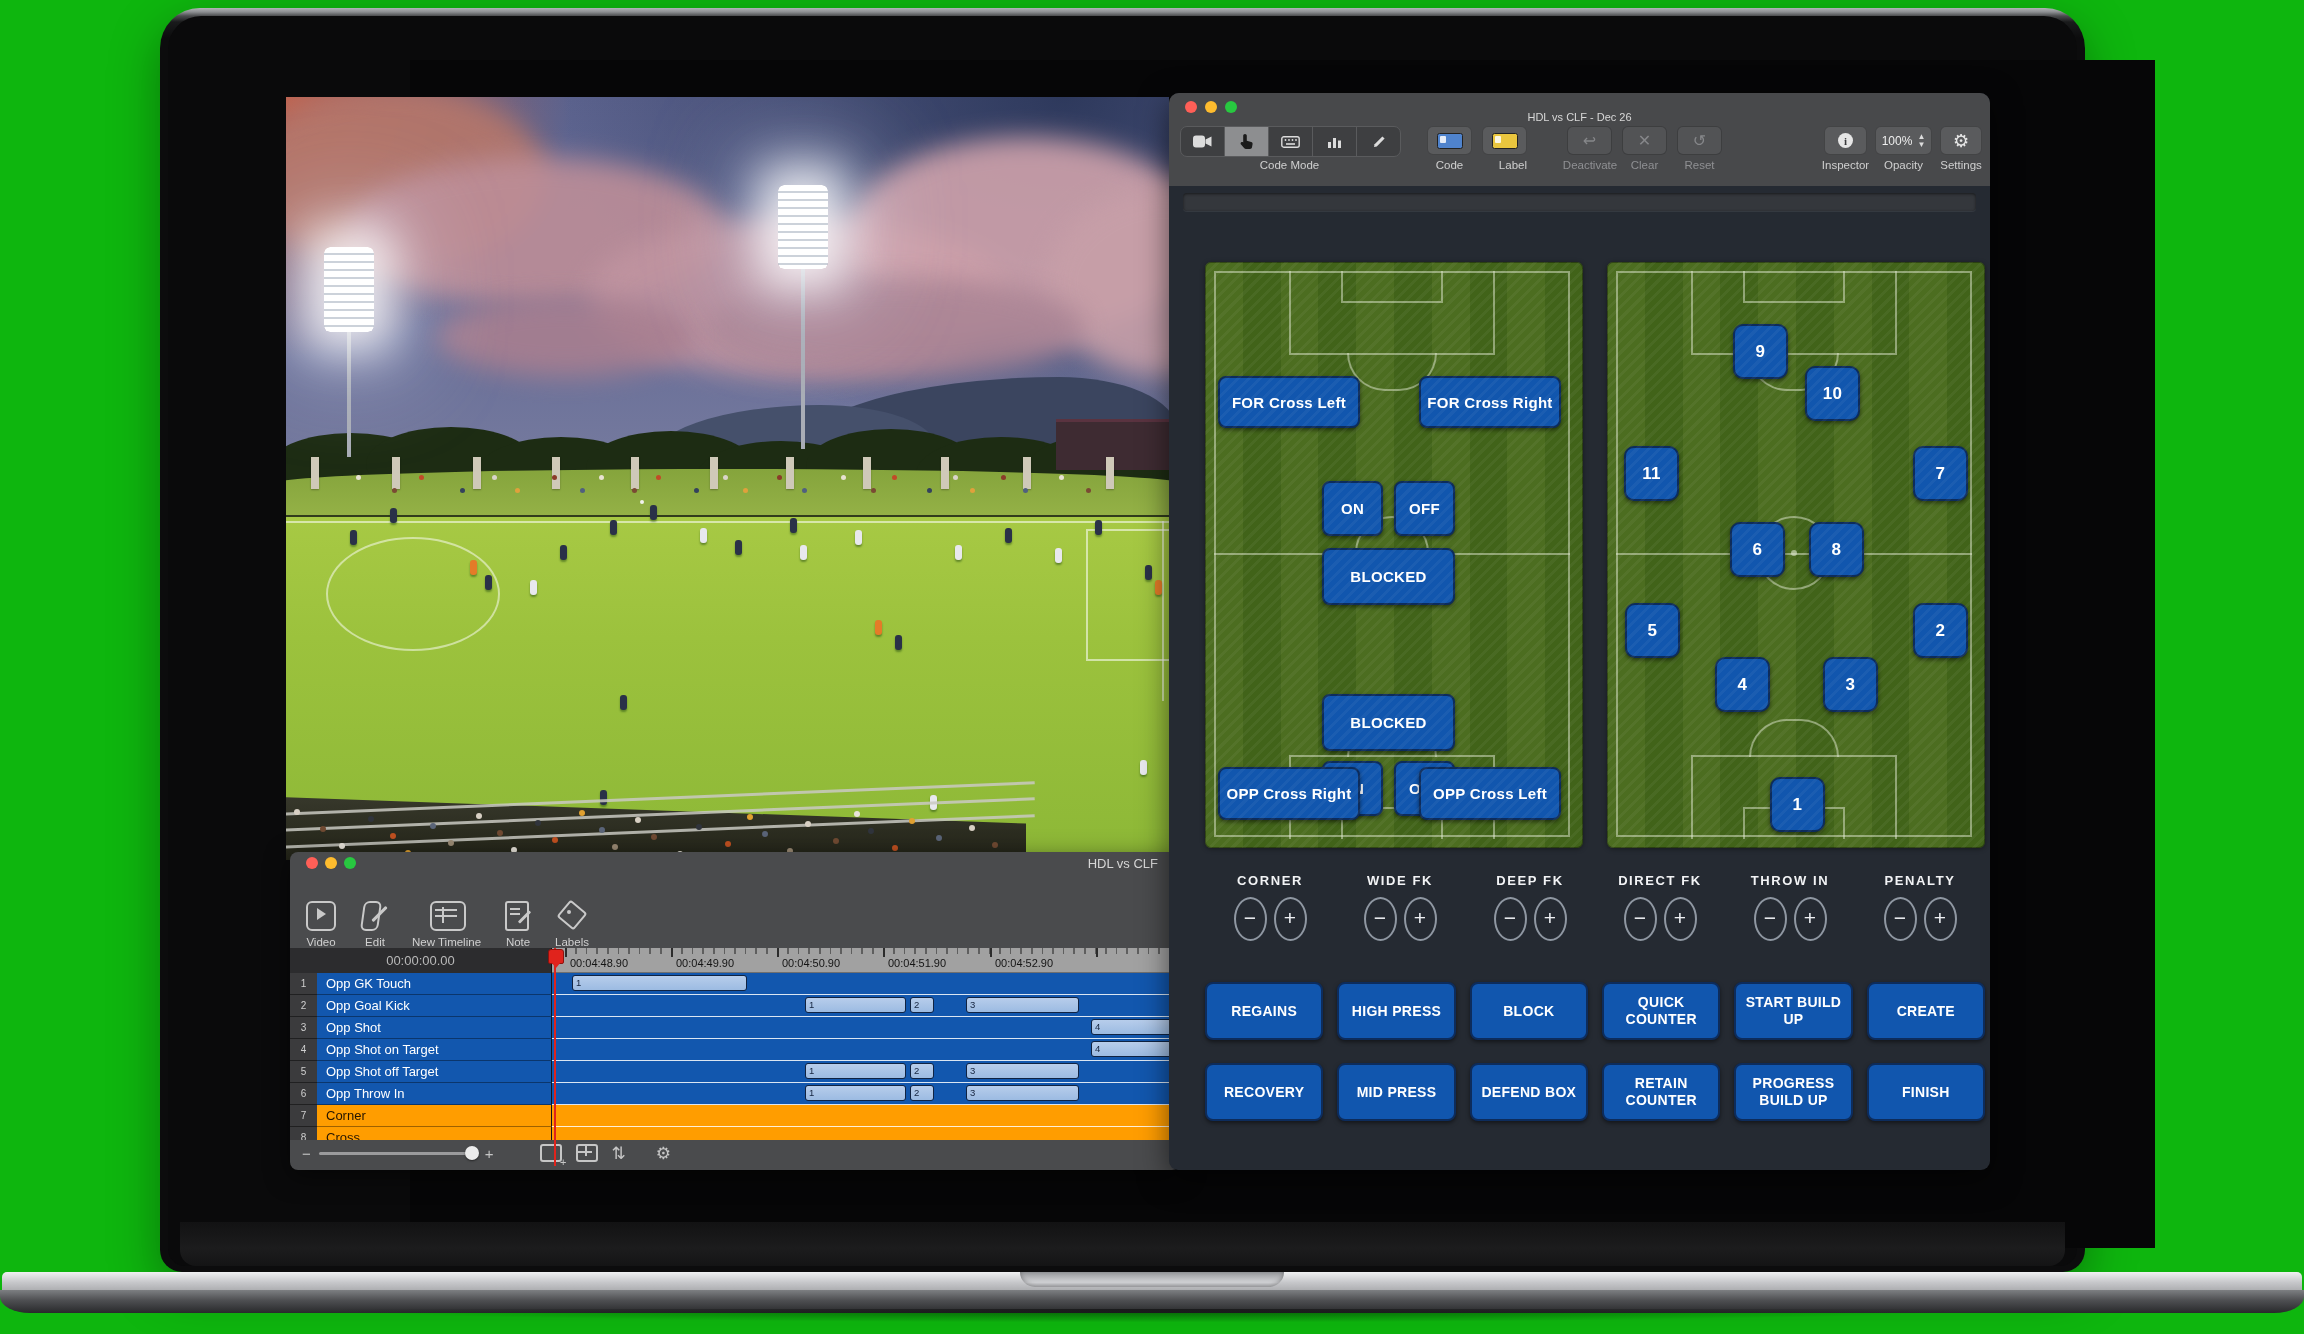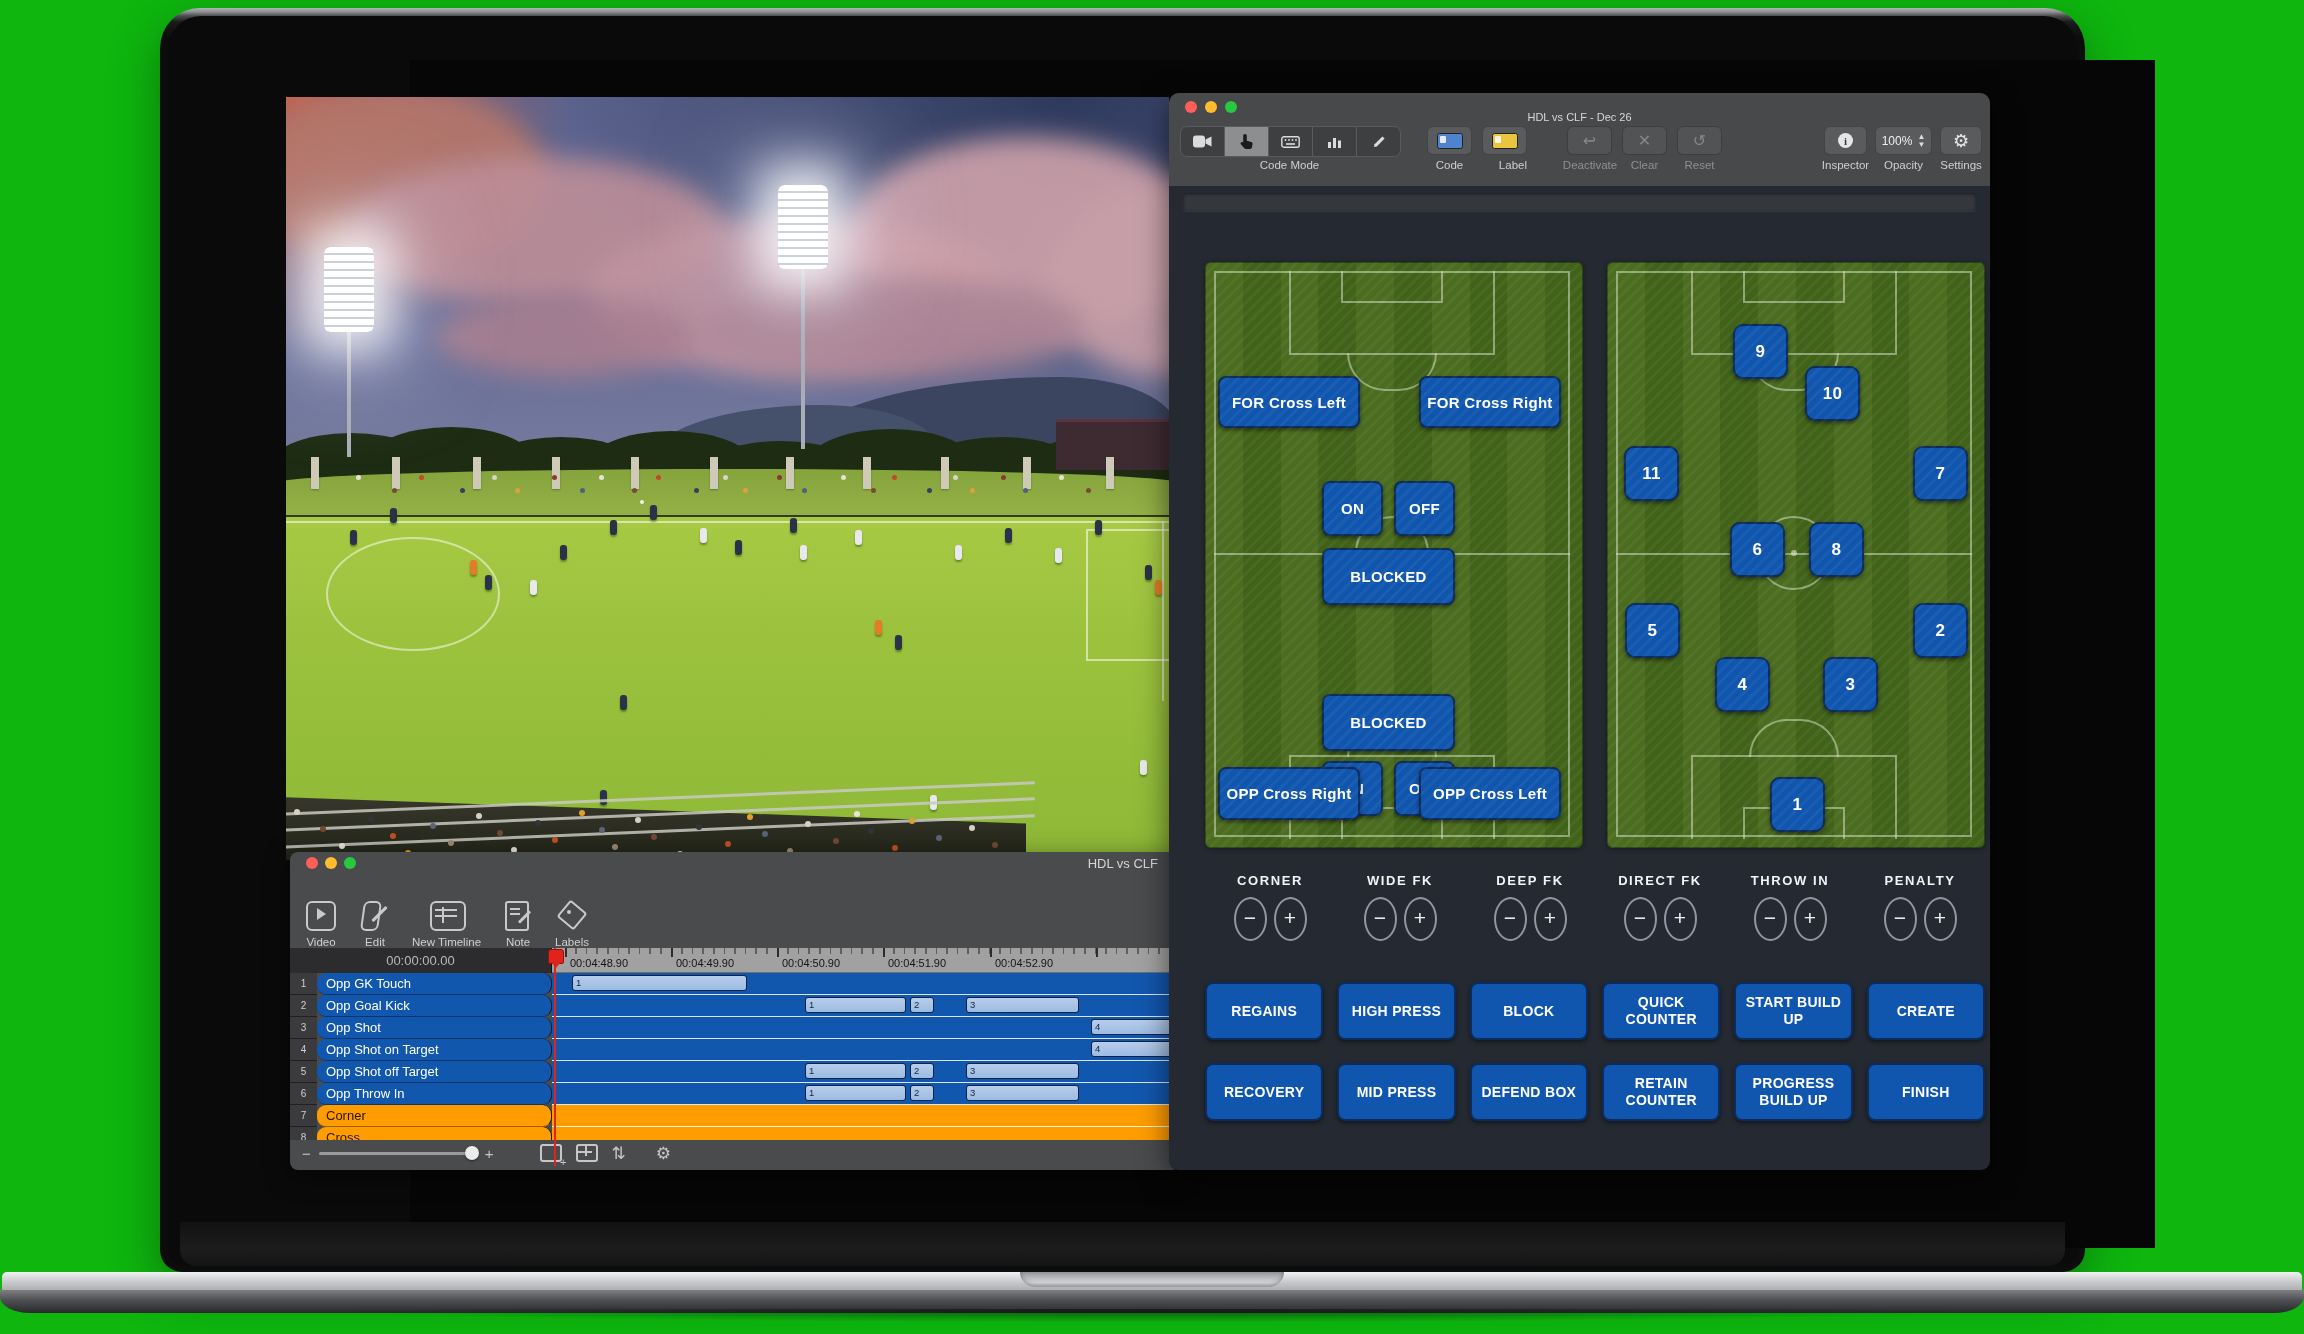--- a/index.html
+++ b/index.html
@@ -84,21 +84,21 @@
   .tl-headrow{position:absolute;left:0;top:96px;width:100%;height:25px;display:flex;}
   .tl-clock{width:262px;height:100%;background:#2c2c2e;color:#b9b9b9;font-size:13px;display:flex;align-items:center;justify-content:center;border-right:1px solid #111;box-sizing:border-box;}
   .tl-ruler{position:relative;flex:1;background:#a1a1a1;overflow:hidden;border-bottom:1px solid #6f6f6f;
     background-image:repeating-linear-gradient(90deg,rgba(40,40,40,.55) 0 1.5px,rgba(0,0,0,0) 1.5px 10.6px);
     background-size:100% 6px;background-repeat:no-repeat;background-position:2px 0;background-color:#a1a1a1;}
   .ruler-tick{position:absolute;top:0;width:2px;height:9px;background:#2c2c2c;}
   .ruler-label{position:absolute;top:9px;font-size:11px;color:#141414;white-space:nowrap;}
   .tl-rows{position:absolute;left:0;top:121px;width:100%;height:167px;overflow:hidden;}
   .tl-row{display:flex;height:22px;box-sizing:border-box;}
   .cell-num{width:27px;background:#3b3b3d;color:#cfcfcf;font-size:10px;display:flex;align-items:center;justify-content:center;border-bottom:1px solid rgba(0,0,0,.45);box-sizing:border-box;}
-  .cell-label{width:235px;color:#fff;font-size:13px;display:flex;align-items:center;padding-left:9px;box-sizing:border-box;border-bottom:1px solid rgba(0,0,0,.38);border-right:1px solid #15151a;border-radius:9px;}
+  .cell-label{width:235px;color:#fff;font-size:13px;display:flex;align-items:center;padding-left:9px;box-sizing:border-box;border-bottom:1px solid rgba(0,0,0,.38);border-right:1px solid #15151a;}
   .cell-lane{position:relative;flex:1;border-bottom:1px solid rgba(255,255,255,.85);box-sizing:border-box;overflow:hidden;}
   .row-blue .cell-label,.row-blue .cell-lane{background:#1257ae;}
   .row-orange .cell-label,.row-orange .cell-lane{background:#ff9d00;}
   .row-orange .cell-label{color:#241500;}
   .clip{position:absolute;top:2px;height:16px;background:linear-gradient(180deg,#b7cdeb,#9cbbe2);border:1px solid #102342;border-radius:3px;box-sizing:border-box;font-size:9.5px;color:#14233e;padding-left:3px;line-height:14px;}
   .playhead-line{position:absolute;left:264px;top:96px;width:2px;height:218px;background:#e0231c;z-index:5;}
   .playhead-pin{position:absolute;left:258px;top:97px;width:14px;height:13px;background:#e0231c;border:1px solid #8e120d;border-radius:3px 3px 2px 2px;z-index:6;}
   .playhead-pin:after{content:"";position:absolute;left:2px;top:12px;border-left:5px solid transparent;border-right:5px solid transparent;border-top:6px solid #e0231c;}
   .tl-bottombar{position:absolute;left:0;top:288px;width:100%;height:26px;background:#4a4b4d;border-radius:0 0 8px 8px;display:flex;align-items:center;color:#c6c6c6;}
   .bb-glyph{font-size:15px;color:#c6c6c6;}

